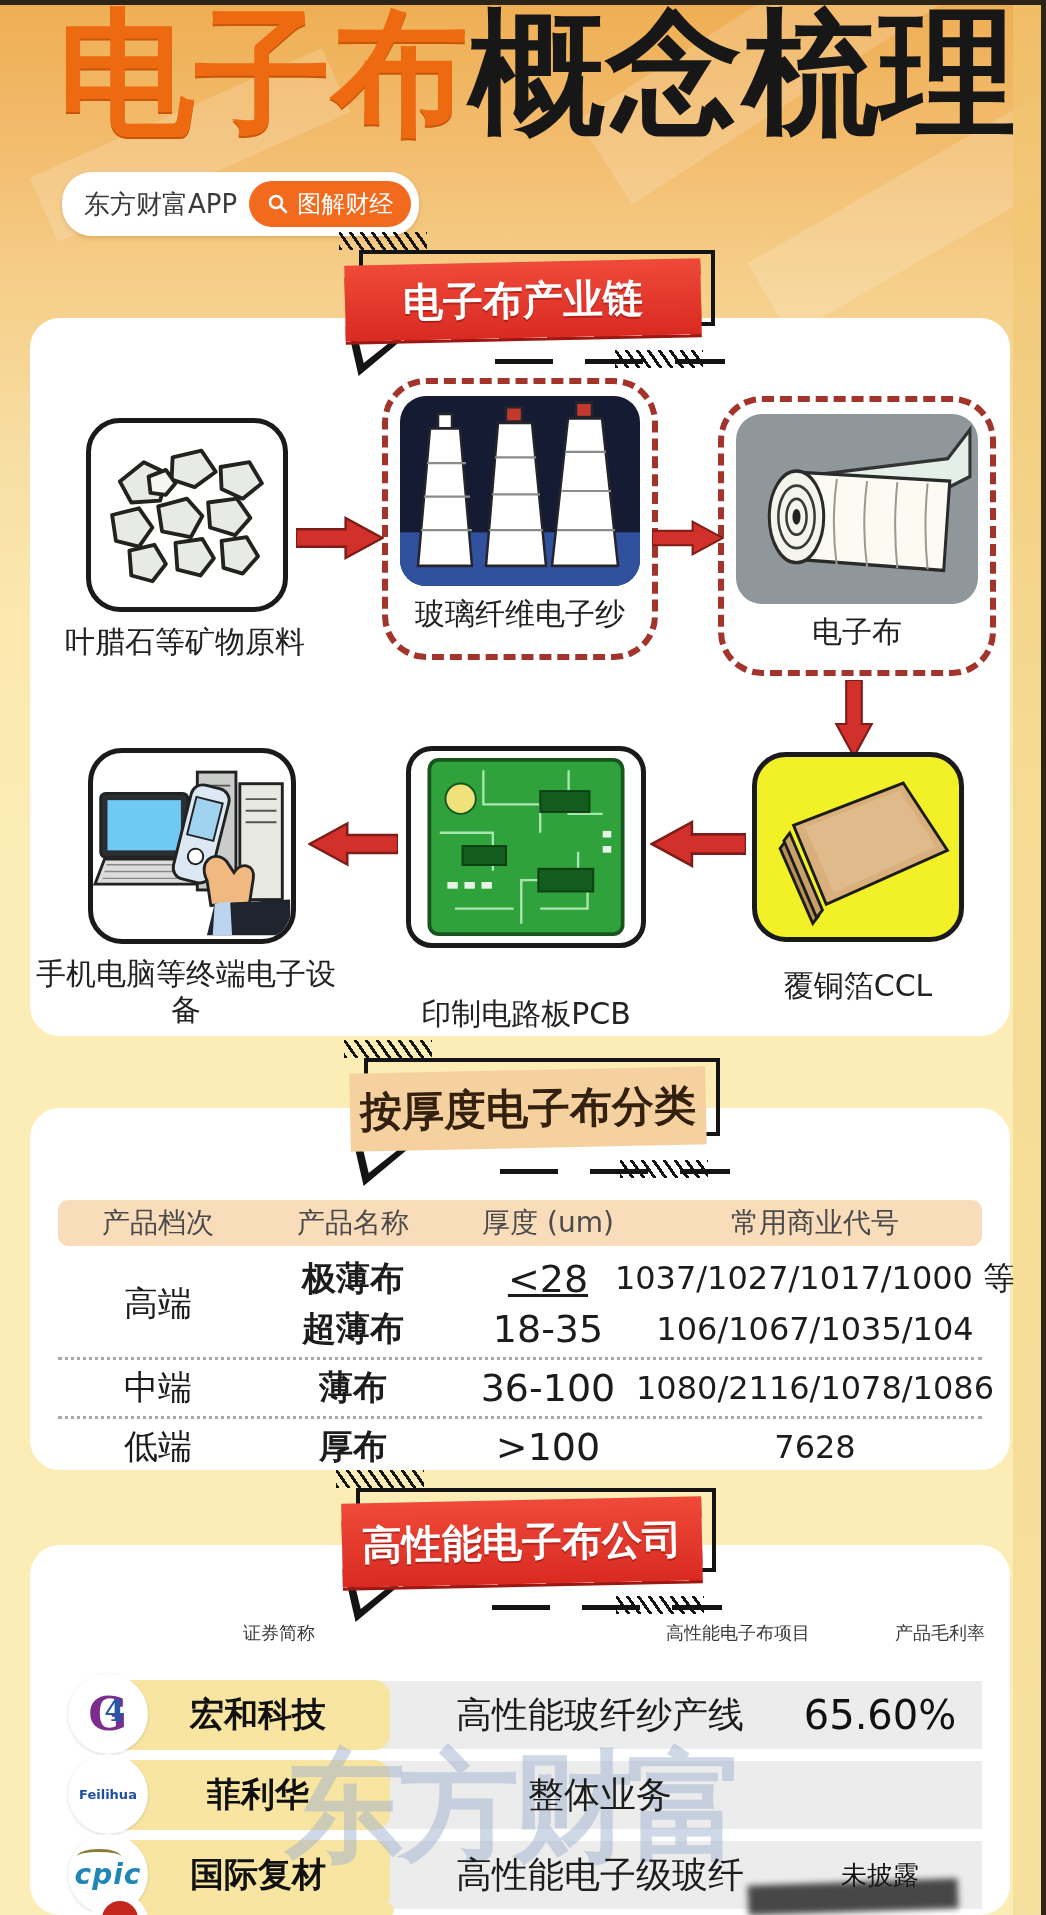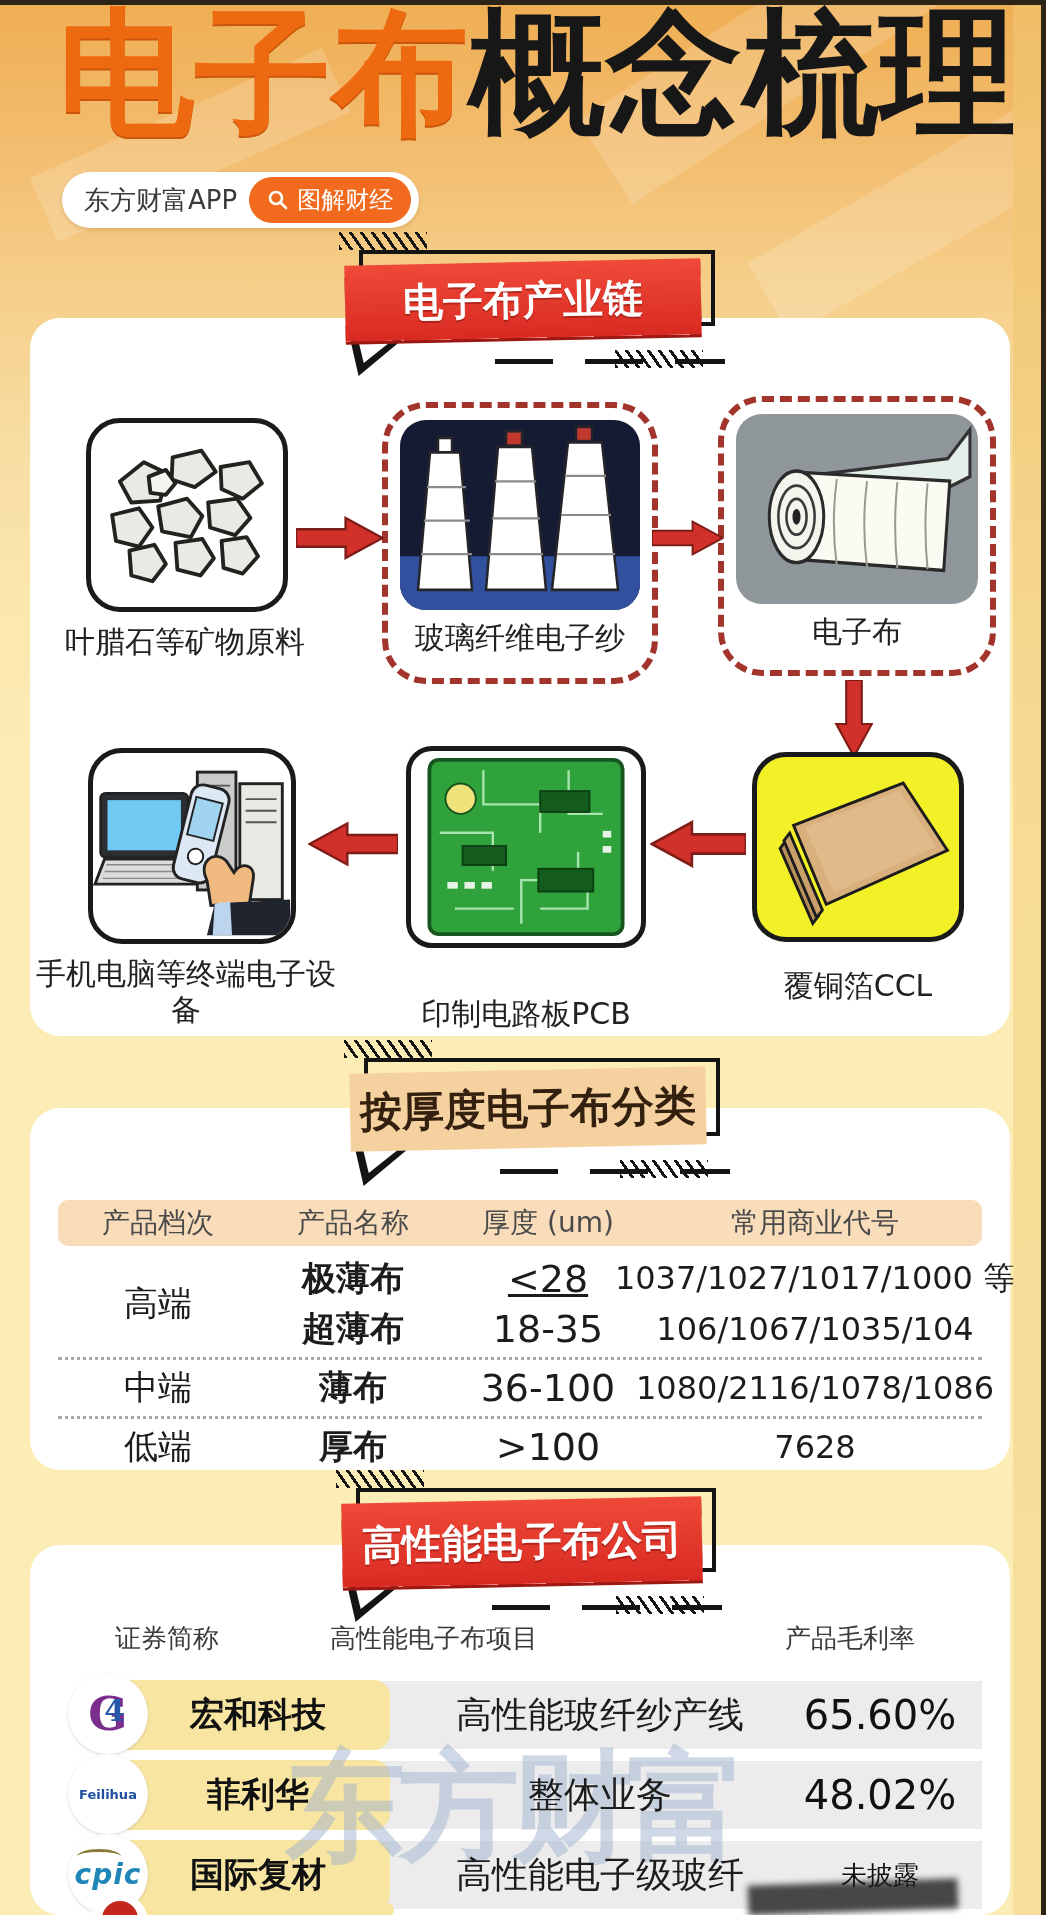--- a/index.html
+++ b/index.html
@@ -9,21 +9,21 @@
   .ray{position:absolute;background:rgba(255,255,255,.16);pointer-events:none;}
   .frame-top{position:absolute;left:0;top:0;width:100%;height:5px;background:#2c2417;z-index:40;}
   .frame-right{position:absolute;right:0;top:0;width:5px;height:100%;background:#2c2417;z-index:40;}
   .right-strip{position:absolute;right:5px;top:0;width:28px;height:100%;background:linear-gradient(180deg,#f0c06a,#f4d88e 40%,#f6dd9a);opacity:.85;z-index:35;}
 
   
   .title{position:absolute;left:58px;top:2px;font-size:136px;font-weight:900;letter-spacing:1px;line-height:1.05;white-space:nowrap;}
   .title .hl{color:#ee6a10;text-shadow:0 2px 0 #c9560a;}
   .title .rest{color:#171717;}
   .badge-row{position:absolute;left:62px;top:172px;display:flex;align-items:center;z-index:5;}
-  .app-pill{display:flex;align-items:center;background:#ffffff;border-radius:30px;height:56px;padding:0 8px 0 22px;box-shadow:0 2px 4px rgba(150,100,20,.25);}
+  .app-pill{display:flex;align-items:center;background:#ffffff;border-radius:30px;height:64px;padding:0 8px 0 22px;box-shadow:0 2px 4px rgba(150,100,20,.25);}
   .app-pill .app-label{font-size:26px;color:#3a3a3a;margin-right:12px;}
   .col-pill{display:flex;align-items:center;gap:8px;background:#f16a1d;color:#fff;border-radius:26px;height:46px;padding:0 18px;font-size:24px;}
 
   
   .banner{position:absolute;z-index:10;}
   .b-outline{position:absolute;left:14px;top:-12px;width:100%;height:100%;border:4px solid #141414;box-sizing:border-box;}
   .b-fill{position:absolute;inset:0;display:flex;align-items:center;justify-content:center;font-weight:900;transform:rotate(-1.2deg);}
   .b-red{background:linear-gradient(180deg,#ef4a39,#d92a22);color:#ffffff;font-size:40px;text-shadow:0 2px 0 rgba(90,0,0,.35);box-shadow:0 3px 0 #9c1812;}
   .b-peach{background:#f6d1a0;color:#33200e;font-size:42px;}
   .b-tail{position:absolute;left:4px;bottom:-38px;width:60px;height:42px;background:#141414;clip-path:polygon(0 0,100% 0,16% 100%);}
@@ -53,21 +53,21 @@
   .t2-head{position:absolute;left:28px;top:92px;width:924px;height:46px;background:#f9ddbb;border-radius:10px;display:flex;align-items:center;font-size:28px;color:#4a4a4a;}
   .t2-head div{text-align:center;}
   .t2{position:absolute;left:28px;top:146px;width:924px;display:grid;grid-template-columns:200px 190px 200px 334px;grid-template-rows:50px 50px 9px 50px 9px 50px;align-items:center;justify-items:center;color:#1c1c1c;}
   .t2 .grade{font-size:34px;}
   .t2 .pname{font-size:34px;font-weight:800;}
   .t2 .range{font-size:38px;}
   .t2 .codes{font-size:32px;white-space:nowrap;}
   .t2 .sep{grid-column:1 / -1;width:100%;border-top:3px dotted #a8a8a8;height:0;align-self:center;}
 
   
-  .t3-head{position:absolute;top:76px;font-size:26px;color:#3b3b3b;text-align:left;}
+  .t3-head{position:absolute;top:76px;font-size:18px;color:#3b3b3b;text-align:right;}
   .c-row{position:absolute;left:28px;width:924px;height:74px;}
   .c-gray{position:absolute;left:302px;right:0;top:3px;bottom:3px;background:#ececec;z-index:0;}
   .c-pill{position:absolute;left:36px;top:2px;bottom:2px;width:296px;background:#f7e5a1;border-radius:16px;z-index:1;}
   .c-circle{position:absolute;left:10px;top:-4px;width:80px;height:80px;background:#ffffff;border-radius:50%;z-index:2;display:flex;align-items:center;justify-content:center;box-shadow:0 1px 3px rgba(0,0,0,.15);overflow:hidden;}
   .c-name{position:absolute;left:100px;width:200px;top:0;bottom:0;display:flex;align-items:center;justify-content:center;font-size:34px;font-weight:800;color:#111;z-index:4;}
   .c-project{position:absolute;left:312px;width:460px;top:0;bottom:0;display:flex;align-items:center;justify-content:center;font-size:36px;color:#1d1d1d;z-index:4;}
   .c-margin{position:absolute;left:702px;width:240px;top:0;bottom:0;display:flex;align-items:center;justify-content:center;font-size:40px;color:#111;z-index:4;}
   .logo-g{font-family:"DejaVu Serif","Liberation Serif",serif;font-size:46px;font-weight:900;color:#7b2d8b;position:relative;}
   .logo-g i{position:absolute;left:16px;top:6px;font-style:normal;font-size:30px;color:#2757a8;font-weight:900;}
   .logo-feilihua{font-size:13px;font-weight:900;color:#1f4fa0;letter-spacing:0;}
@@ -117,21 +117,21 @@
           <polygon points="122,82 152,78 166,98 150,116 124,108"></polygon>
           <polygon points="40,132 66,126 78,146 64,164 42,158"></polygon>
           <polygon points="88,124 116,120 128,140 114,158 90,152"></polygon>
           <polygon points="136,122 162,118 174,138 158,156 138,150"></polygon>
           <polygon points="60,55 78,48 88,62 78,74 62,72" fill="#f4f6f2"></polygon>
         </g>
       </svg>
     </div>
     <div class="flow-label" style="left:0;top:306px;width:310px;">叶腊石等矿物原料</div>
 
-    <div class="node-dashed" style="left:352px;top:84px;width:276px;height:282px;">
+    <div class="node-dashed" style="left:352px;top:60px;width:276px;height:282px;">
       <div class="node-img" style="height:190px;">
         <svg viewBox="0 0 240 170" preserveAspectRatio="none">
           <rect width="240" height="170" fill="#151b33"></rect>
           <rect y="122" width="240" height="48" fill="#31519e"></rect>
           <g stroke="#24242a" stroke-width="2.5" fill="#ffffff">
             <rect x="38" y="16" width="14" height="13"></rect>
             <path d="M30 29 L60 29 L72 152 L18 152 Z"></path>
             <rect x="106" y="10" width="16" height="13" fill="#c23a2e"></rect>
             <path d="M98 24 L132 24 L146 152 L86 152 Z"></path>
             <rect x="176" y="6" width="16" height="13" fill="#c23a2e"></rect>
@@ -326,21 +326,20 @@
     </div>
 
     <div class="c-row" style="top:213px;">
       <div class="c-gray"></div>
       <div class="c-pill"></div>
       <div class="c-circle">
         <span class="logo-feilihua">Feilihua</span>
       </div>
       <div class="c-name">菲利华</div>
       <div class="c-project">整体业务</div>
-      <div class="c-margin">48.02%</div>
     </div>
 
     <div class="c-row" style="top:293px;">
       <div class="c-gray"></div>
       <div class="c-pill"></div>
       <div class="c-circle">
         <span class="logo-cpic">cpic</span>
       </div>
       <div class="c-name">国际复材</div>
       <div class="c-project">高性能电子级玻纤</div>

